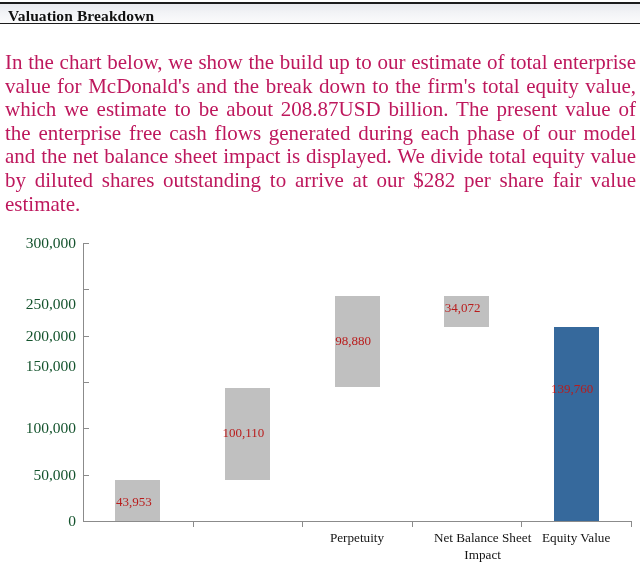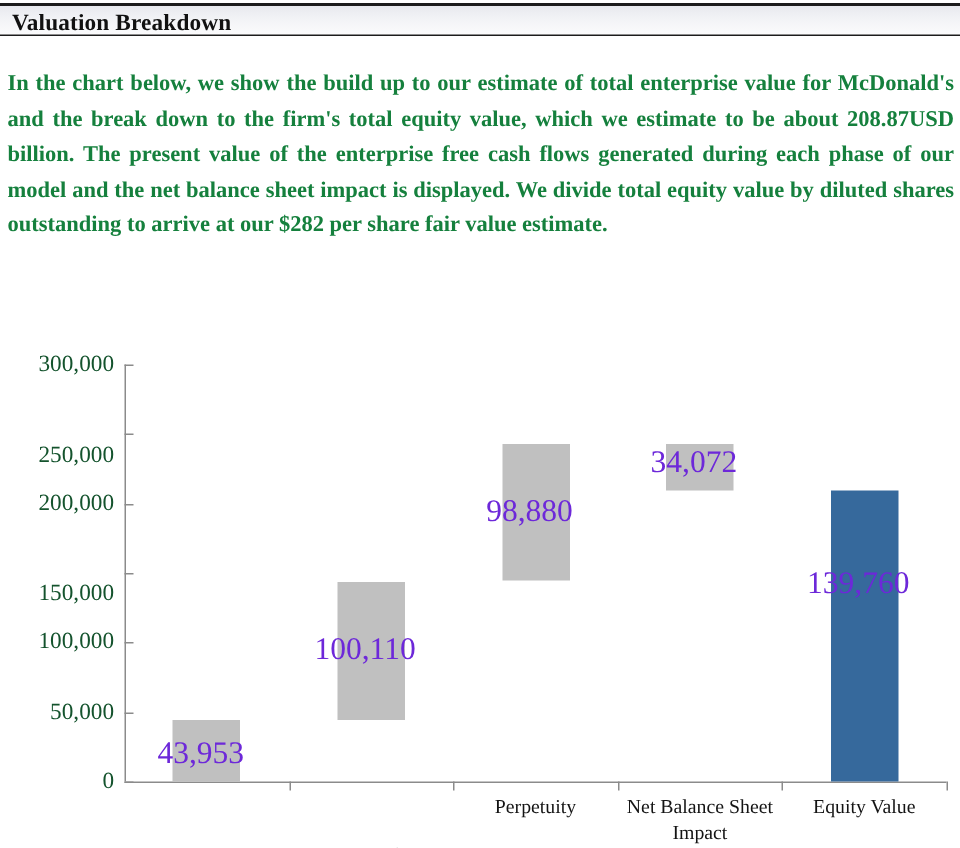--- a/index.html
+++ b/index.html
@@ -35,26 +35,25 @@
     letter-spacing: 0.1px;
     white-space: nowrap;
     color: #111111;
   }
 
   
   #intro-paragraph {
     position: absolute;
     left: 5px; top: 30px;
     width: 631px;
-    font-size: 15px;
+    font-size: 21px;
     line-height: 23.6px;
     text-align: justify;
     text-justify: inter-word;
-    color: #15803d;
-    font-weight: bold;
+    color: #be185d;
   }
 
   
   #chart {
     position: absolute;
     left: 0; top: 225px;
     width: 640px;
     height: 340px;
   }
   #chart-plot {
@@ -97,22 +96,22 @@
     width: 0;
     height: 6px;
     border-left: 1.4px solid #8b8b8b;
   }
 
   .bar {
     position: absolute;
   }
   .bar-value {
     position: absolute;
-    font-size: 21px;
-    color: #6d28d9;
+    font-size: 13px;
+    color: #b91c1c;
     white-space: nowrap;
     text-align: center;
     transform: translate(-50%, -50%);
   }
   .x-cat-label {
     position: absolute;
     font-size: 13.2px;
     color: #141414;
     text-align: center;
     line-height: 17px;
@@ -132,41 +131,41 @@
 <div id="chart">
   <div id="chart-plot">
       <div class="y-axis-line" style="top: 18px; height: 278px;"></div>
       <div class="y-tick-mark" style="top: 18px;"></div>
       <div class="y-tick-label" style="top: 18px; right: 564px;">300,000</div>
       <div class="y-tick-mark" style="top: 64.3333px;"></div>
       <div class="y-tick-label" style="top: 79px; right: 564px;">250,000</div>
       <div class="y-tick-mark" style="top: 110.667px;"></div>
       <div class="y-tick-label" style="top: 110.667px; right: 564px;">200,000</div>
       <div class="y-tick-mark" style="top: 157px;"></div>
-      <div class="y-tick-label" style="top: 171px; right: 564px; text-align: right;">150,000</div>
+      <div class="y-tick-label" style="top: 141px; right: 564px; text-align: right;">150,000</div>
       <div class="y-tick-mark" style="top: 203.333px;"></div>
       <div class="y-tick-label" style="top: 203.333px; right: 564px;">100,000</div>
       <div class="y-tick-mark" style="top: 249.667px;"></div>
       <div class="y-tick-label" style="top: 249.667px; right: 564px;">50,000</div>
       <div class="y-tick-mark" style="top: 296px;"></div>
       <div class="y-tick-label" style="top: 296px; right: 564px;">0</div>
       <div class="x-axis-line" style="top: 296px;"></div>
       <div class="bar" style="left: 115.3px; top: 255.27px; width: 45px; height: 40.7298px; background: rgb(192, 192, 192);"></div>
       <div class="bar-value" style="left: 133.8px; top: 277px;">43,953</div>
       <div class="bar" style="left: 224.9px; top: 162.502px; width: 45px; height: 92.7686px; background: rgb(192, 192, 192);"></div>
       <div class="bar-value" style="left: 243.4px; top: 207.958px;">100,110</div>
       <div class="x-tick-mark" style="left: 192.6px; top: 296px;"></div>
       <div class="x-cat-label" style="left: 247.4px; top: 304px; width: 105.6px; margin-left: 0px; transform: translateX(-50%); margin-top: 32px;">Yr 6-20</div>
       <div class="bar" style="left: 334.5px; top: 70.8728px; width: 45px; height: 91.6288px; background: rgb(192, 192, 192);"></div>
       <div class="bar-value" style="left: 353px; top: 115.771px;">98,880</div>
       <div class="x-tick-mark" style="left: 302.2px; top: 296px;"></div>
       <div class="x-cat-label" style="left: 357px; top: 304px; width: 105.6px; margin-left: 0px; transform: translateX(-50%);">Perpetuity</div>
       <div class="bar" style="left: 444.1px; top: 70.8728px; width: 45px; height: 31.5734px; background: rgb(192, 192, 192);"></div>
       <div class="bar-value" style="left: 462.6px; top: 82.8728px;">34,072</div>
       <div class="x-tick-mark" style="left: 411.8px; top: 296px;"></div>
-      <div class="x-cat-label" style="left: 466.6px; top: 304px; width: 105.6px; margin-left: 0px; transform: translateX(-50%); font-family: Liberation Serif, serif;">Net Balance Sheet Impact</div>
+      <div class="x-cat-label" style="left: 466.6px; top: 304px; width: 105.6px; margin-left: 16px; transform: translateX(-50%); font-family: Liberation Serif, serif;">Net Balance Sheet Impact</div>
       <div class="bar" style="left: 553.7px; top: 102.447px; width: 45px; height: 193.553px; background: rgb(54, 105, 156);"></div>
       <div class="bar-value" style="left: 572.2px; top: 164.447px;">139,760</div>
       <div class="x-tick-mark" style="left: 521.4px; top: 296px;"></div>
       <div class="x-cat-label" style="left: 576.2px; top: 304px; width: 105.6px; margin-left: 0px; transform: translateX(-50%);">Equity Value</div>
       <div class="x-tick-mark" style="left: 631px; top: 296px;"></div>
     </div>
 </div>
 
 </body></html>

